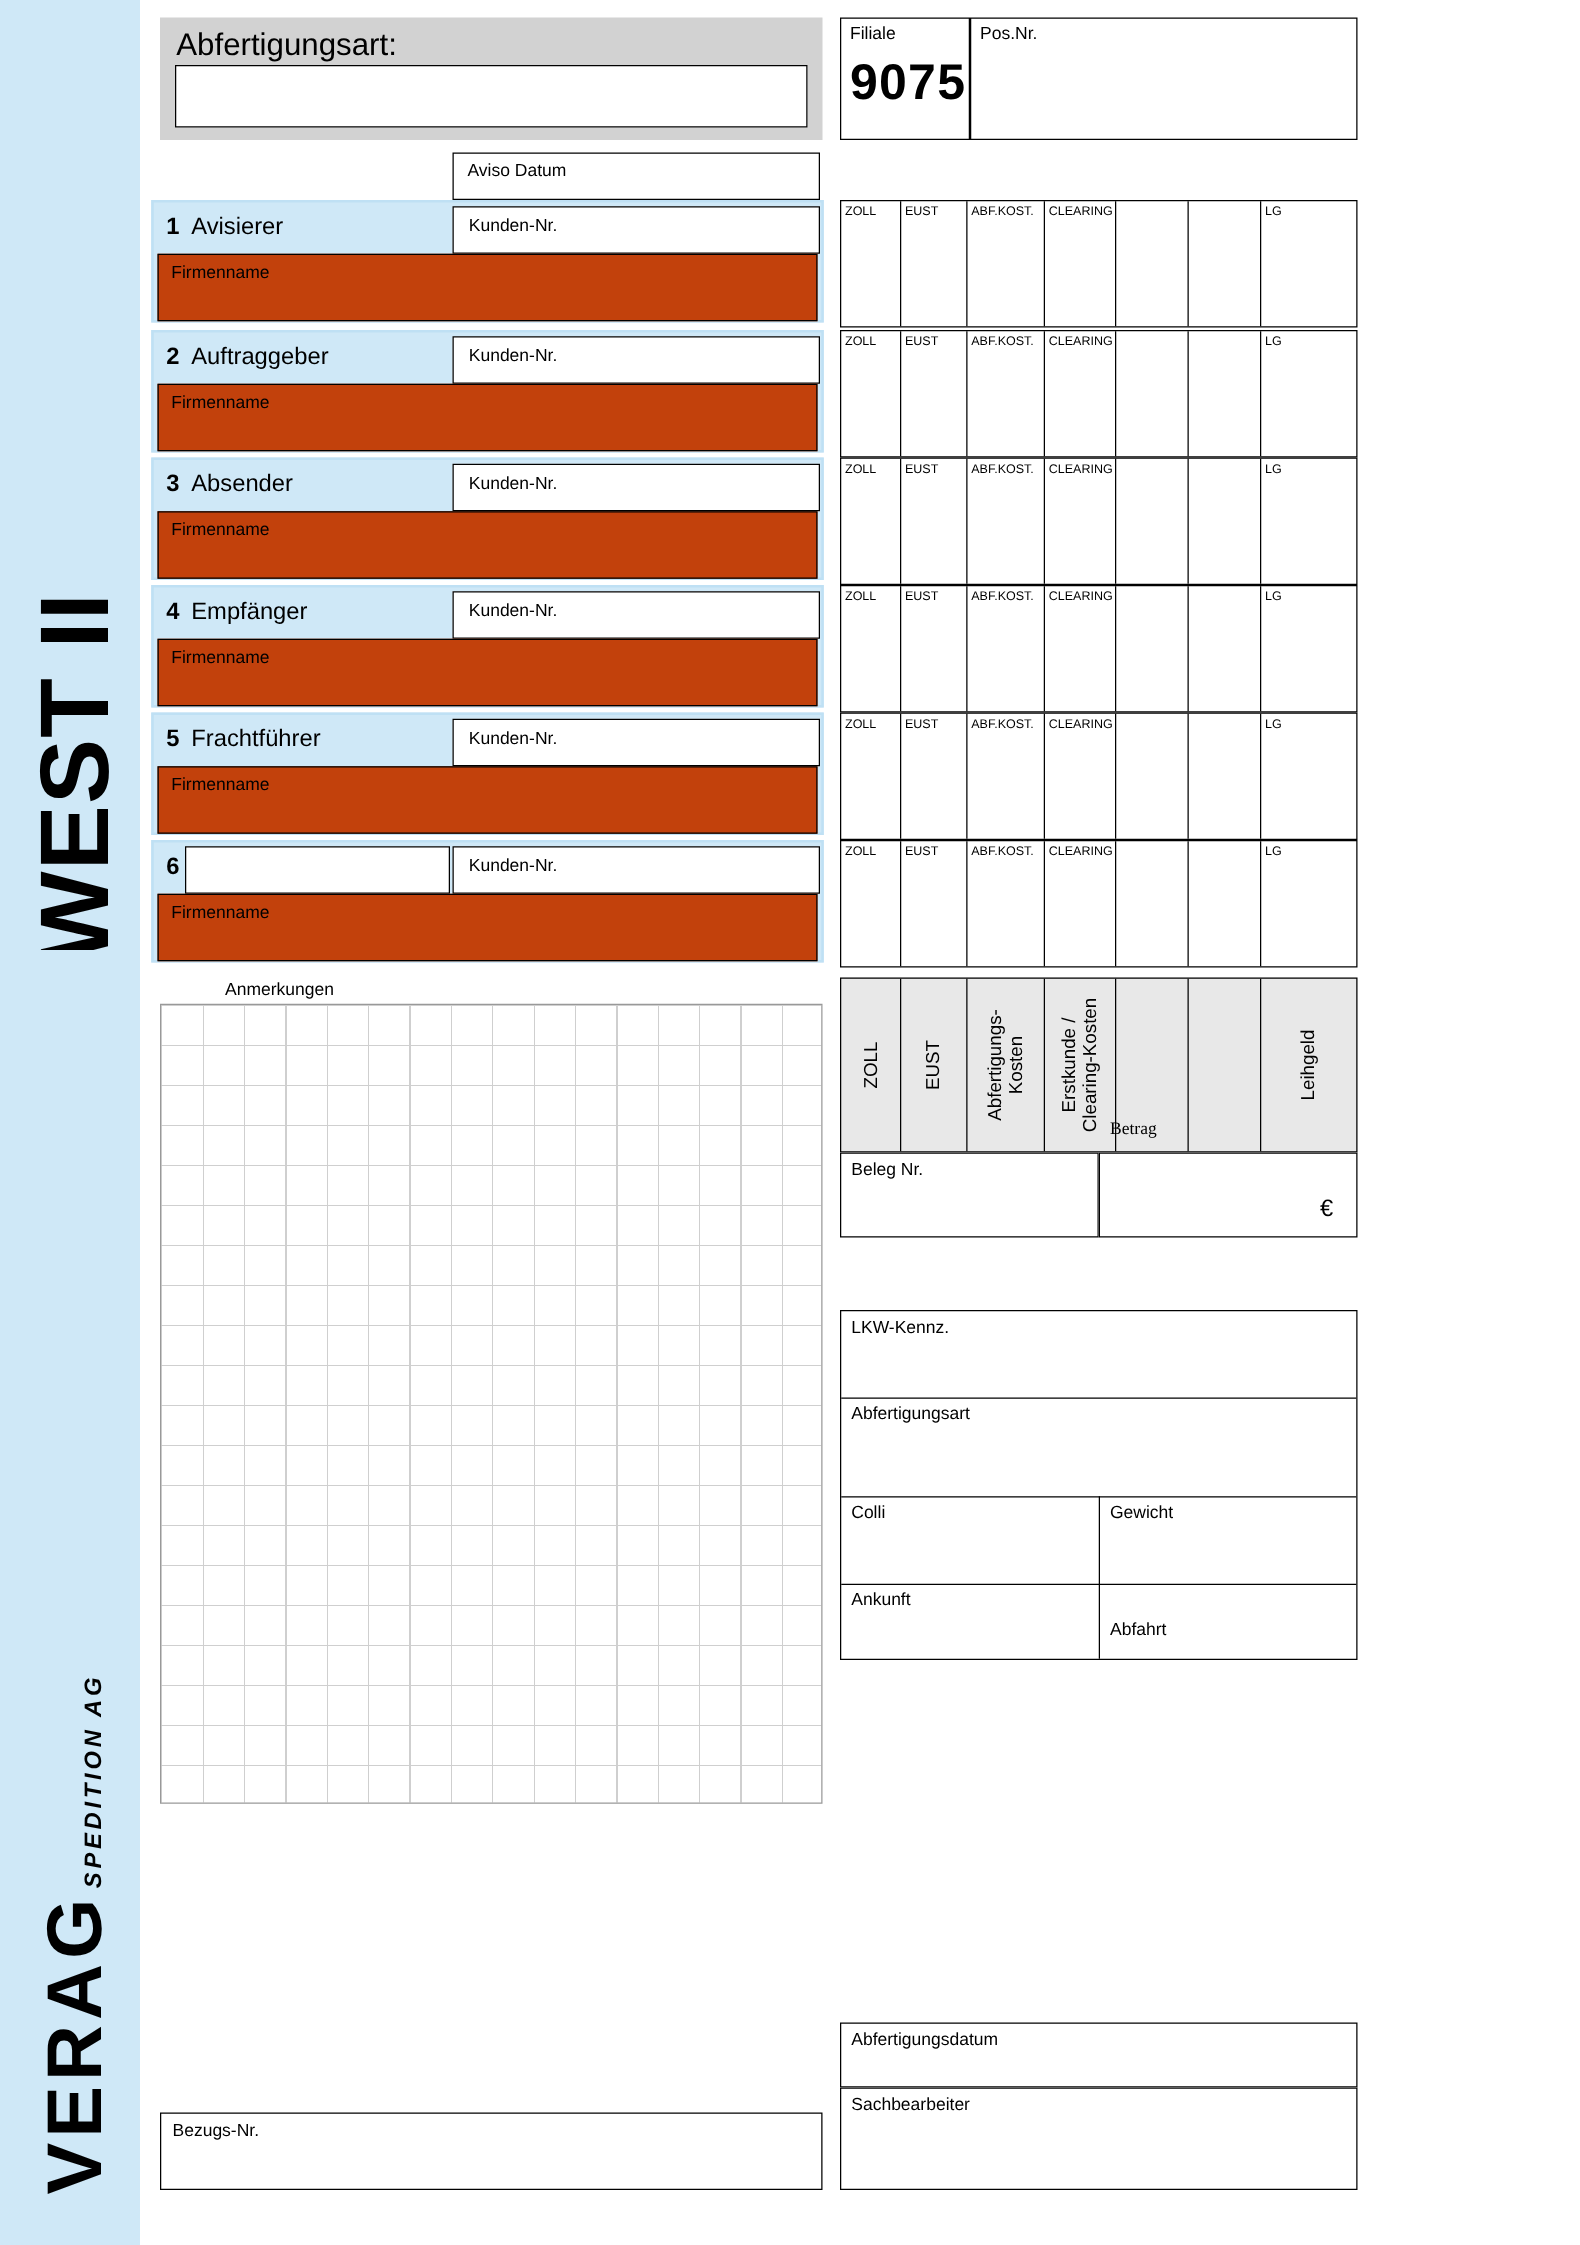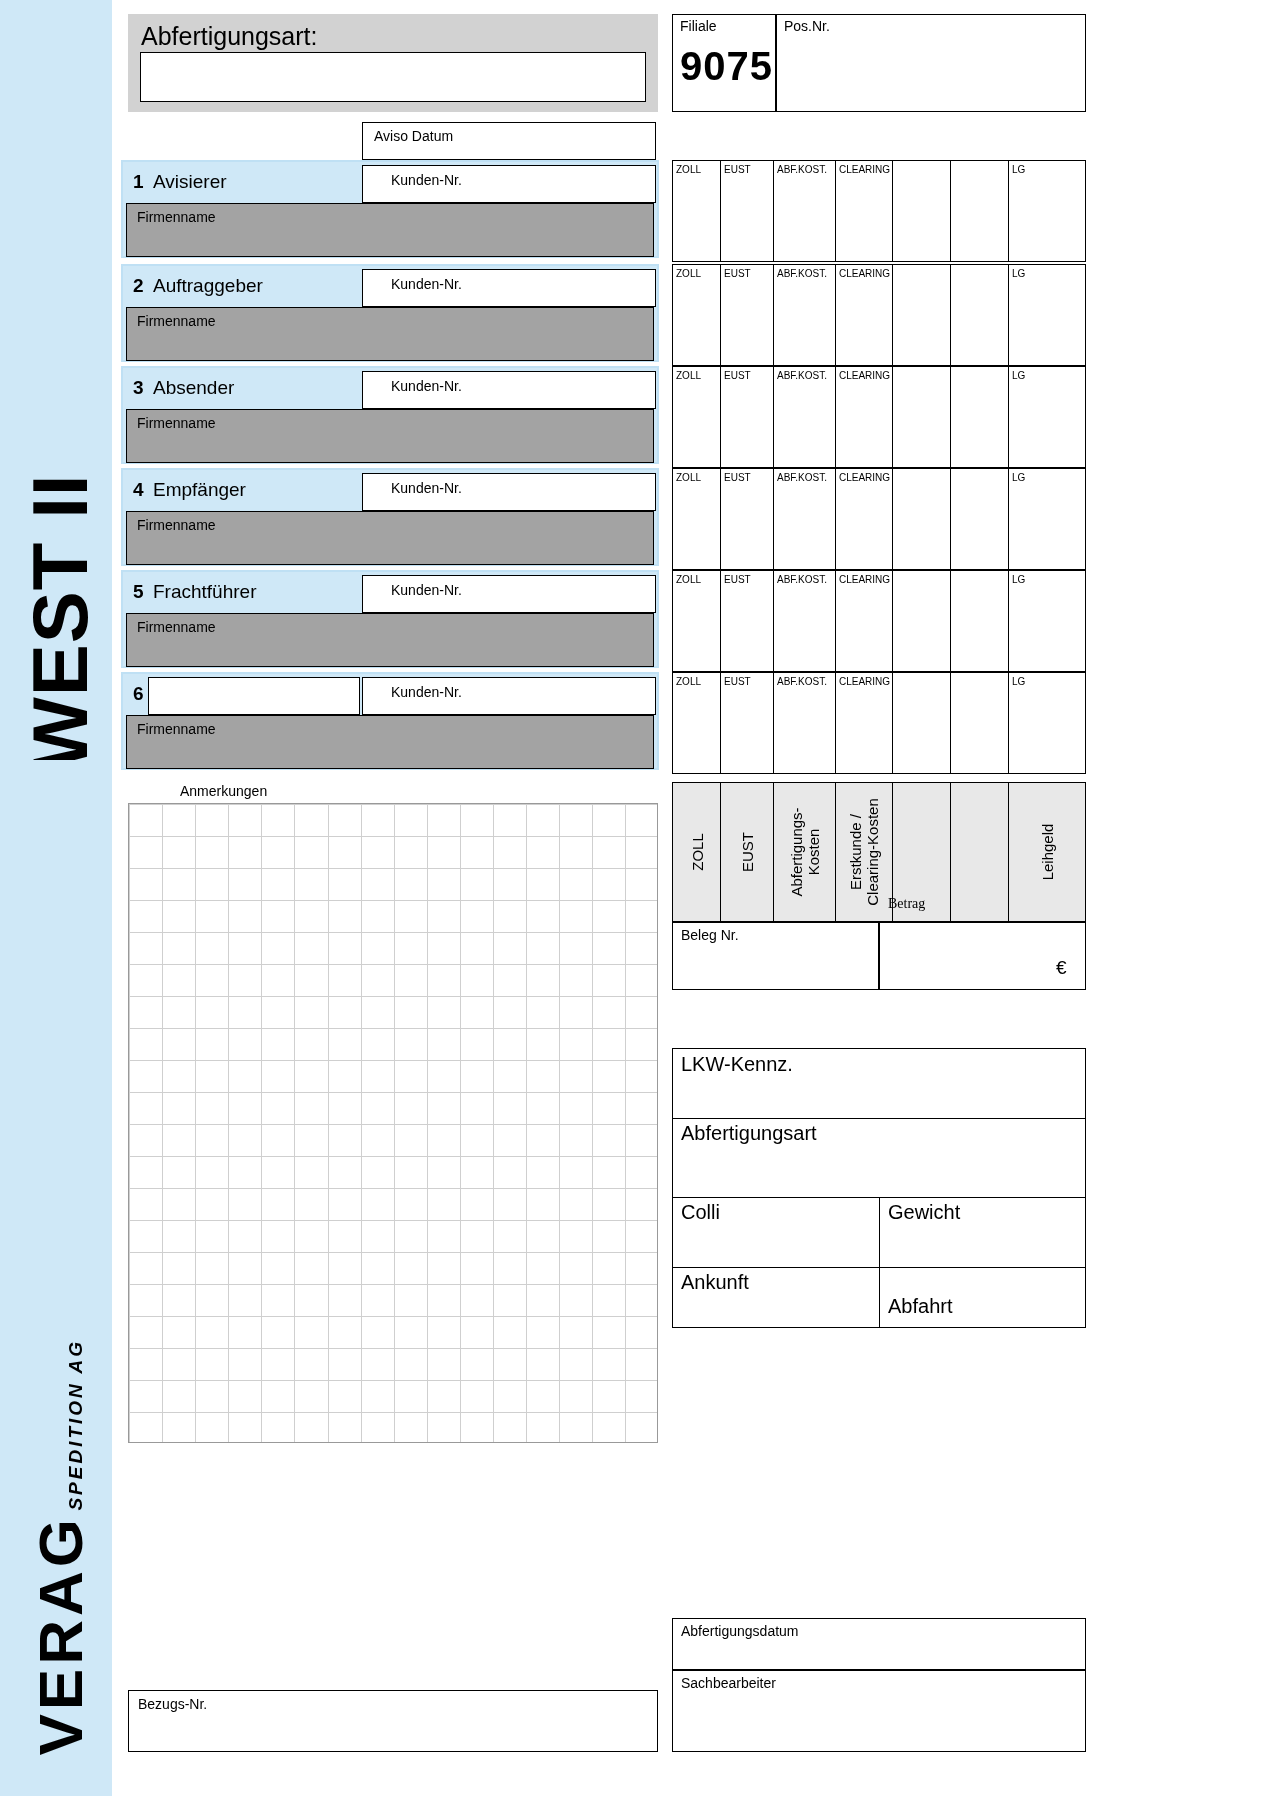--- a/index.html
+++ b/index.html
@@ -68,22 +68,22 @@
 
   
   .abr-head{position:absolute;left:672px;top:122px;width:414px;height:40px;background:#e8e8e8;border:1px solid #000;box-sizing:border-box;}
   .abr-head span{position:absolute;left:0;top:9px;width:414px;text-align:center;font-size:21px;}
 
   
   .party-outer{position:absolute;left:121px;width:538px;border:2px solid #bfe0f4;box-sizing:border-box;background:#cfe8f7;}
   .party-idx{position:absolute;font-size:19px;font-weight:bold;}
   .party-label{position:absolute;font-size:19px;}
   .party-kunden{position:absolute;width:294px;height:38px;border:1px solid #000;box-sizing:border-box;background:#fff;}
-  .party-kunden span{position:absolute;left:12px;top:6px;font-size:14px;margin-left:16px;}
-  .party-firma{position:absolute;width:528px;height:54px;border:1px solid #000;box-sizing:border-box;background:#a3a3a3;}
+  .party-kunden span{position:absolute;left:12px;top:6px;font-size:14px;}
+  .party-firma{position:absolute;width:528px;height:54px;border:1px solid #000;box-sizing:border-box;background:#c2410c;}
   .party-firma span{position:absolute;left:10px;top:5px;font-size:14px;}
   .party-blank{position:absolute;width:240px;height:38px;border:1px solid #000;box-sizing:border-box;background:#fff;}
 
   
   .abr-row{position:absolute;left:672px;width:414px;height:102px;border:1px solid #000;box-sizing:border-box;}
   .abr-cell{position:absolute;top:0;height:100px;border-right:1px solid #000;box-sizing:border-box;}
   .abr-cell.last{border-right:none;}
   .abr-cell span{position:absolute;left:3px;top:3px;font-size:10px;}
 
   
@@ -101,21 +101,21 @@
   .beleg-box{position:absolute;left:672px;top:922px;width:207px;height:68px;}
   .beleg-lbl{position:absolute;left:681px;top:927px;font-size:14px;}
   .betrag-box{position:absolute;left:879px;top:922px;width:207px;height:68px;}
   .betrag-lbl{position:absolute;left:888px;top:896px;font-size:14px;font-family:Liberation Serif, serif;}
   .euro{position:absolute;left:1056px;top:957px;font-size:19px;}
 
   
   .lkw-outer{position:absolute;left:672px;top:1048px;width:414px;height:280px;border:1px solid #000;box-sizing:border-box;}
   .lkw-line{position:absolute;left:0;width:412px;border-bottom:1px solid #000;}
   .lkw-vline{position:absolute;width:0;border-left:1px solid #000;}
-  .lkw-lbl{position:absolute;font-size:20px;text-align:right;}
+  .lkw-lbl{position:absolute;font-size:14px;text-align:right;}
 
   
   .anm-lbl{position:absolute;left:140px;top:783px;font-size:14px;margin-left:40px;}
   .grid-box{position:absolute;left:128px;top:803px;width:530px;height:640px;border:1px solid #999;box-sizing:border-box;background:
      repeating-linear-gradient(to right, #cfcfcf 0 1px, transparent 1px 33.1px),
      repeating-linear-gradient(to bottom, #cfcfcf 0 1px, transparent 1px 32px);
   }
 
   
   .bezugs-box{position:absolute;left:128px;top:1690px;width:530px;height:62px;}

